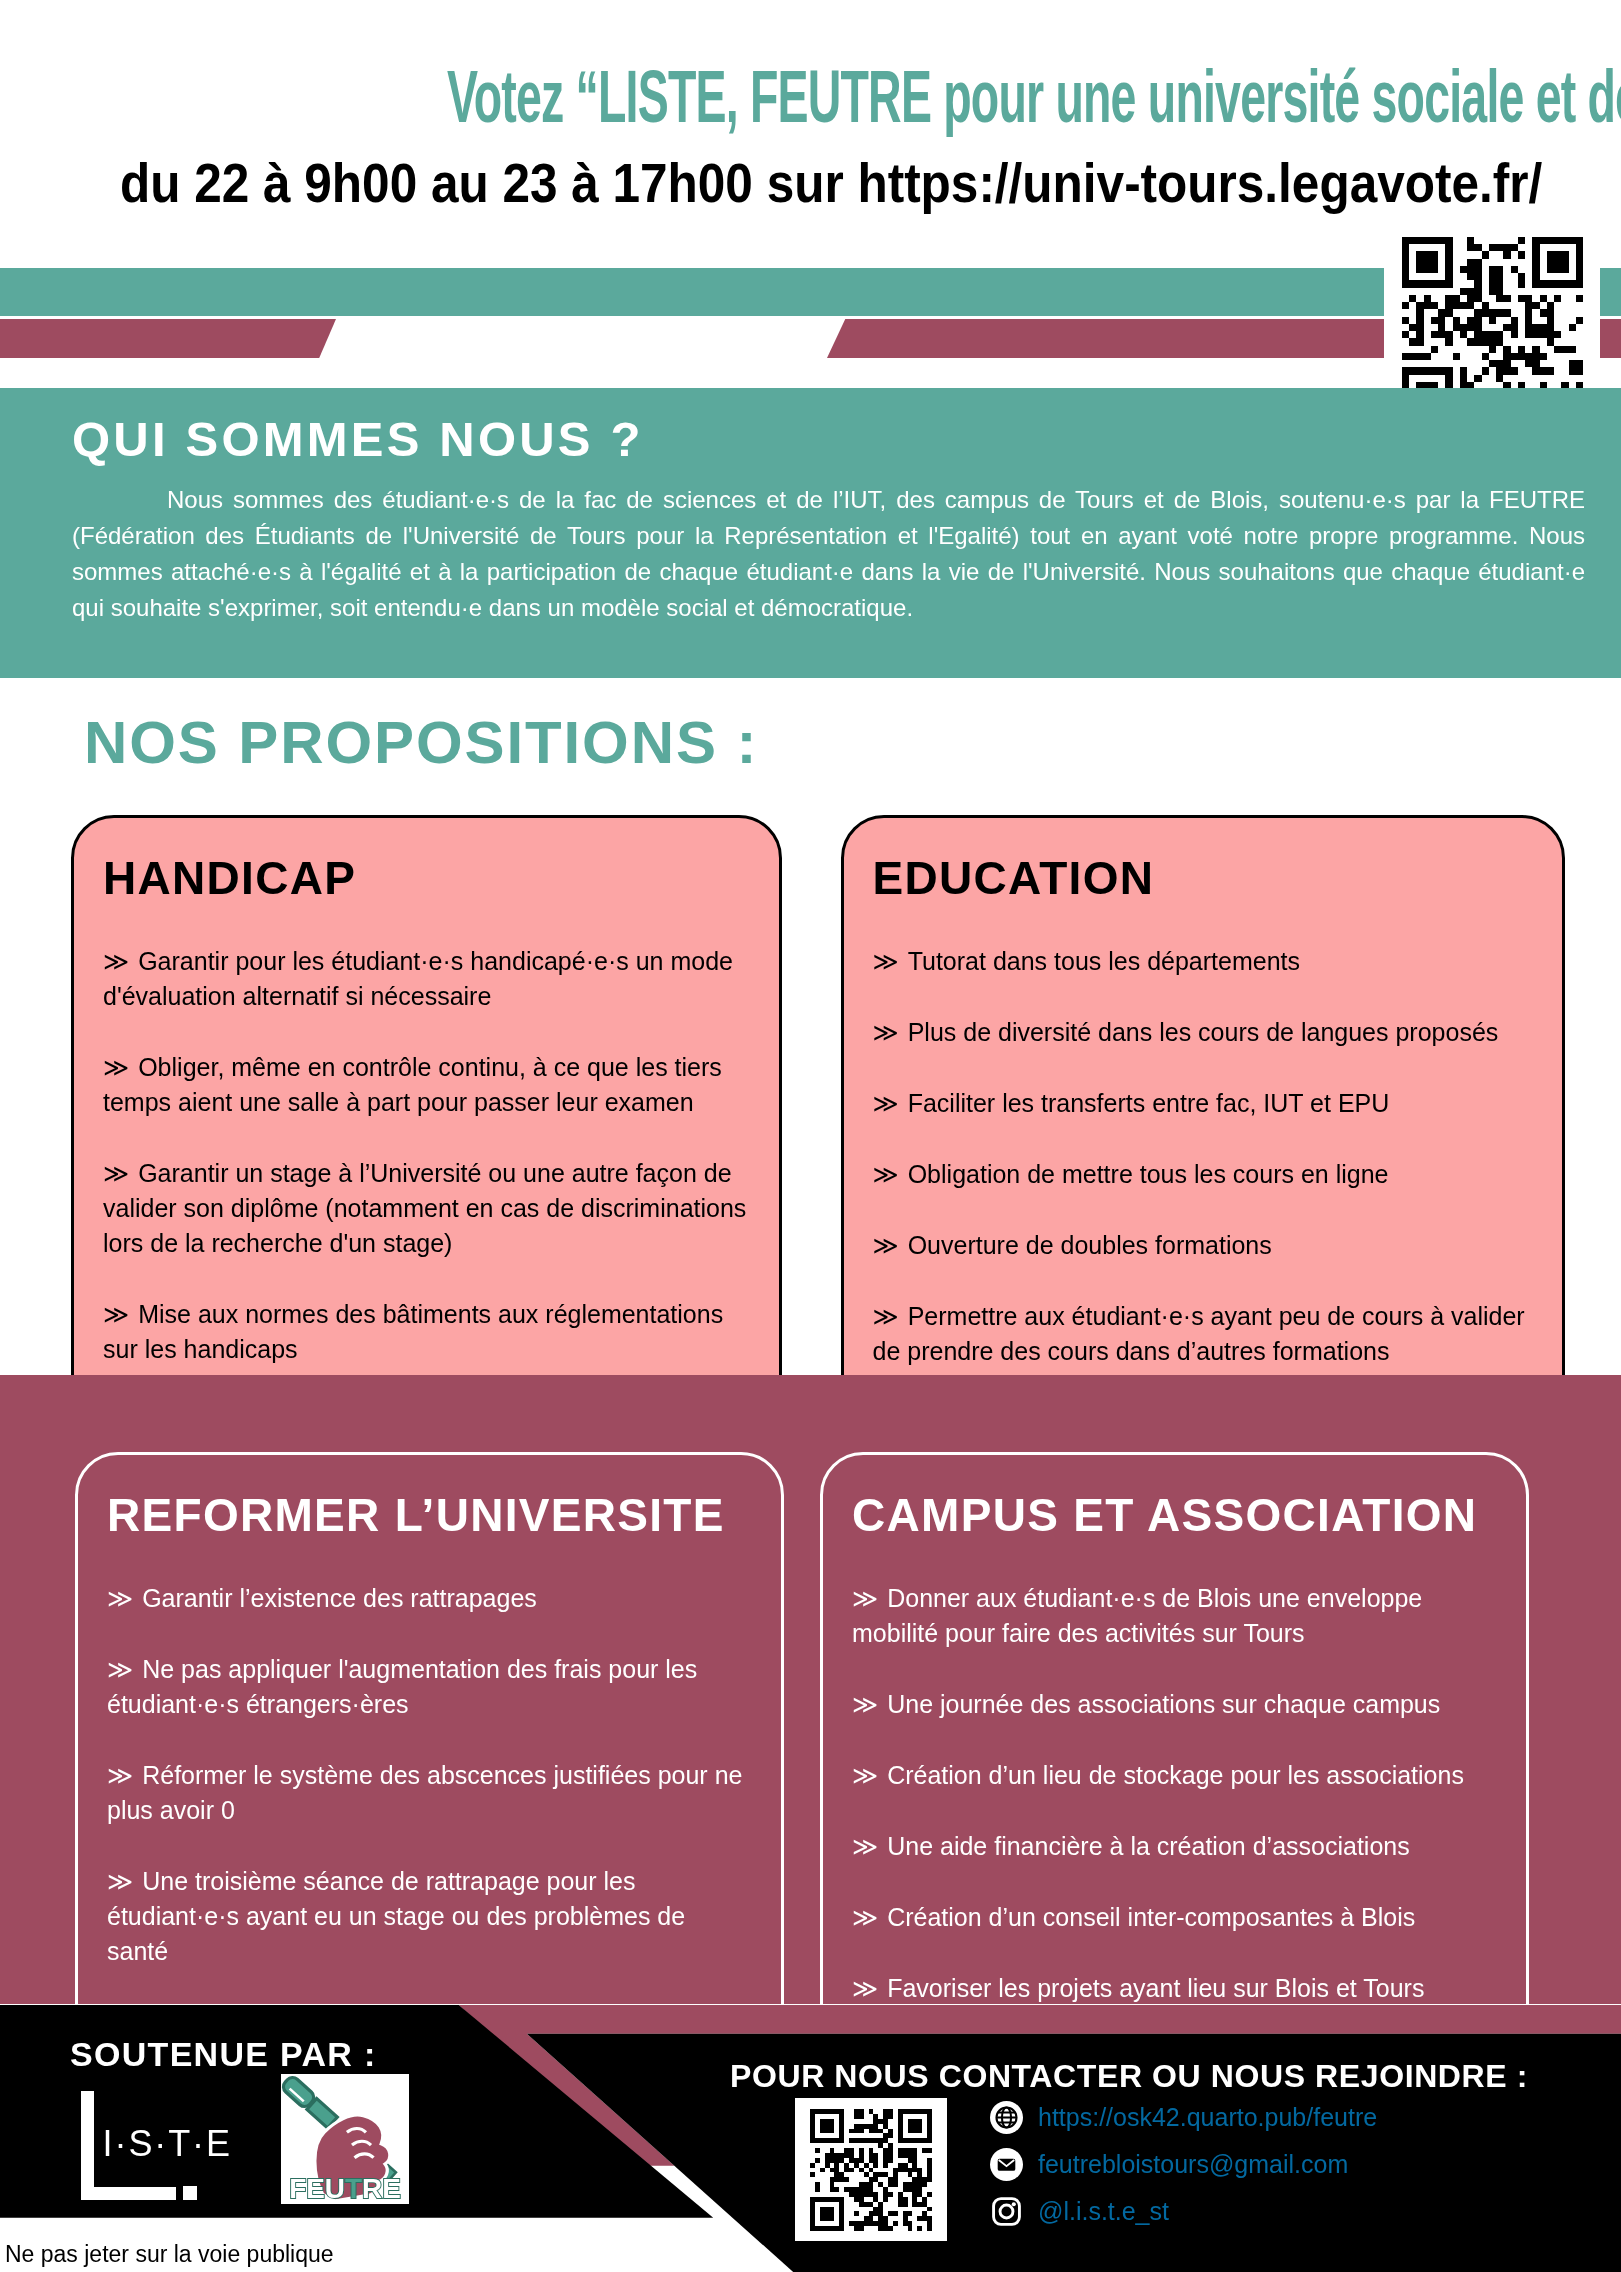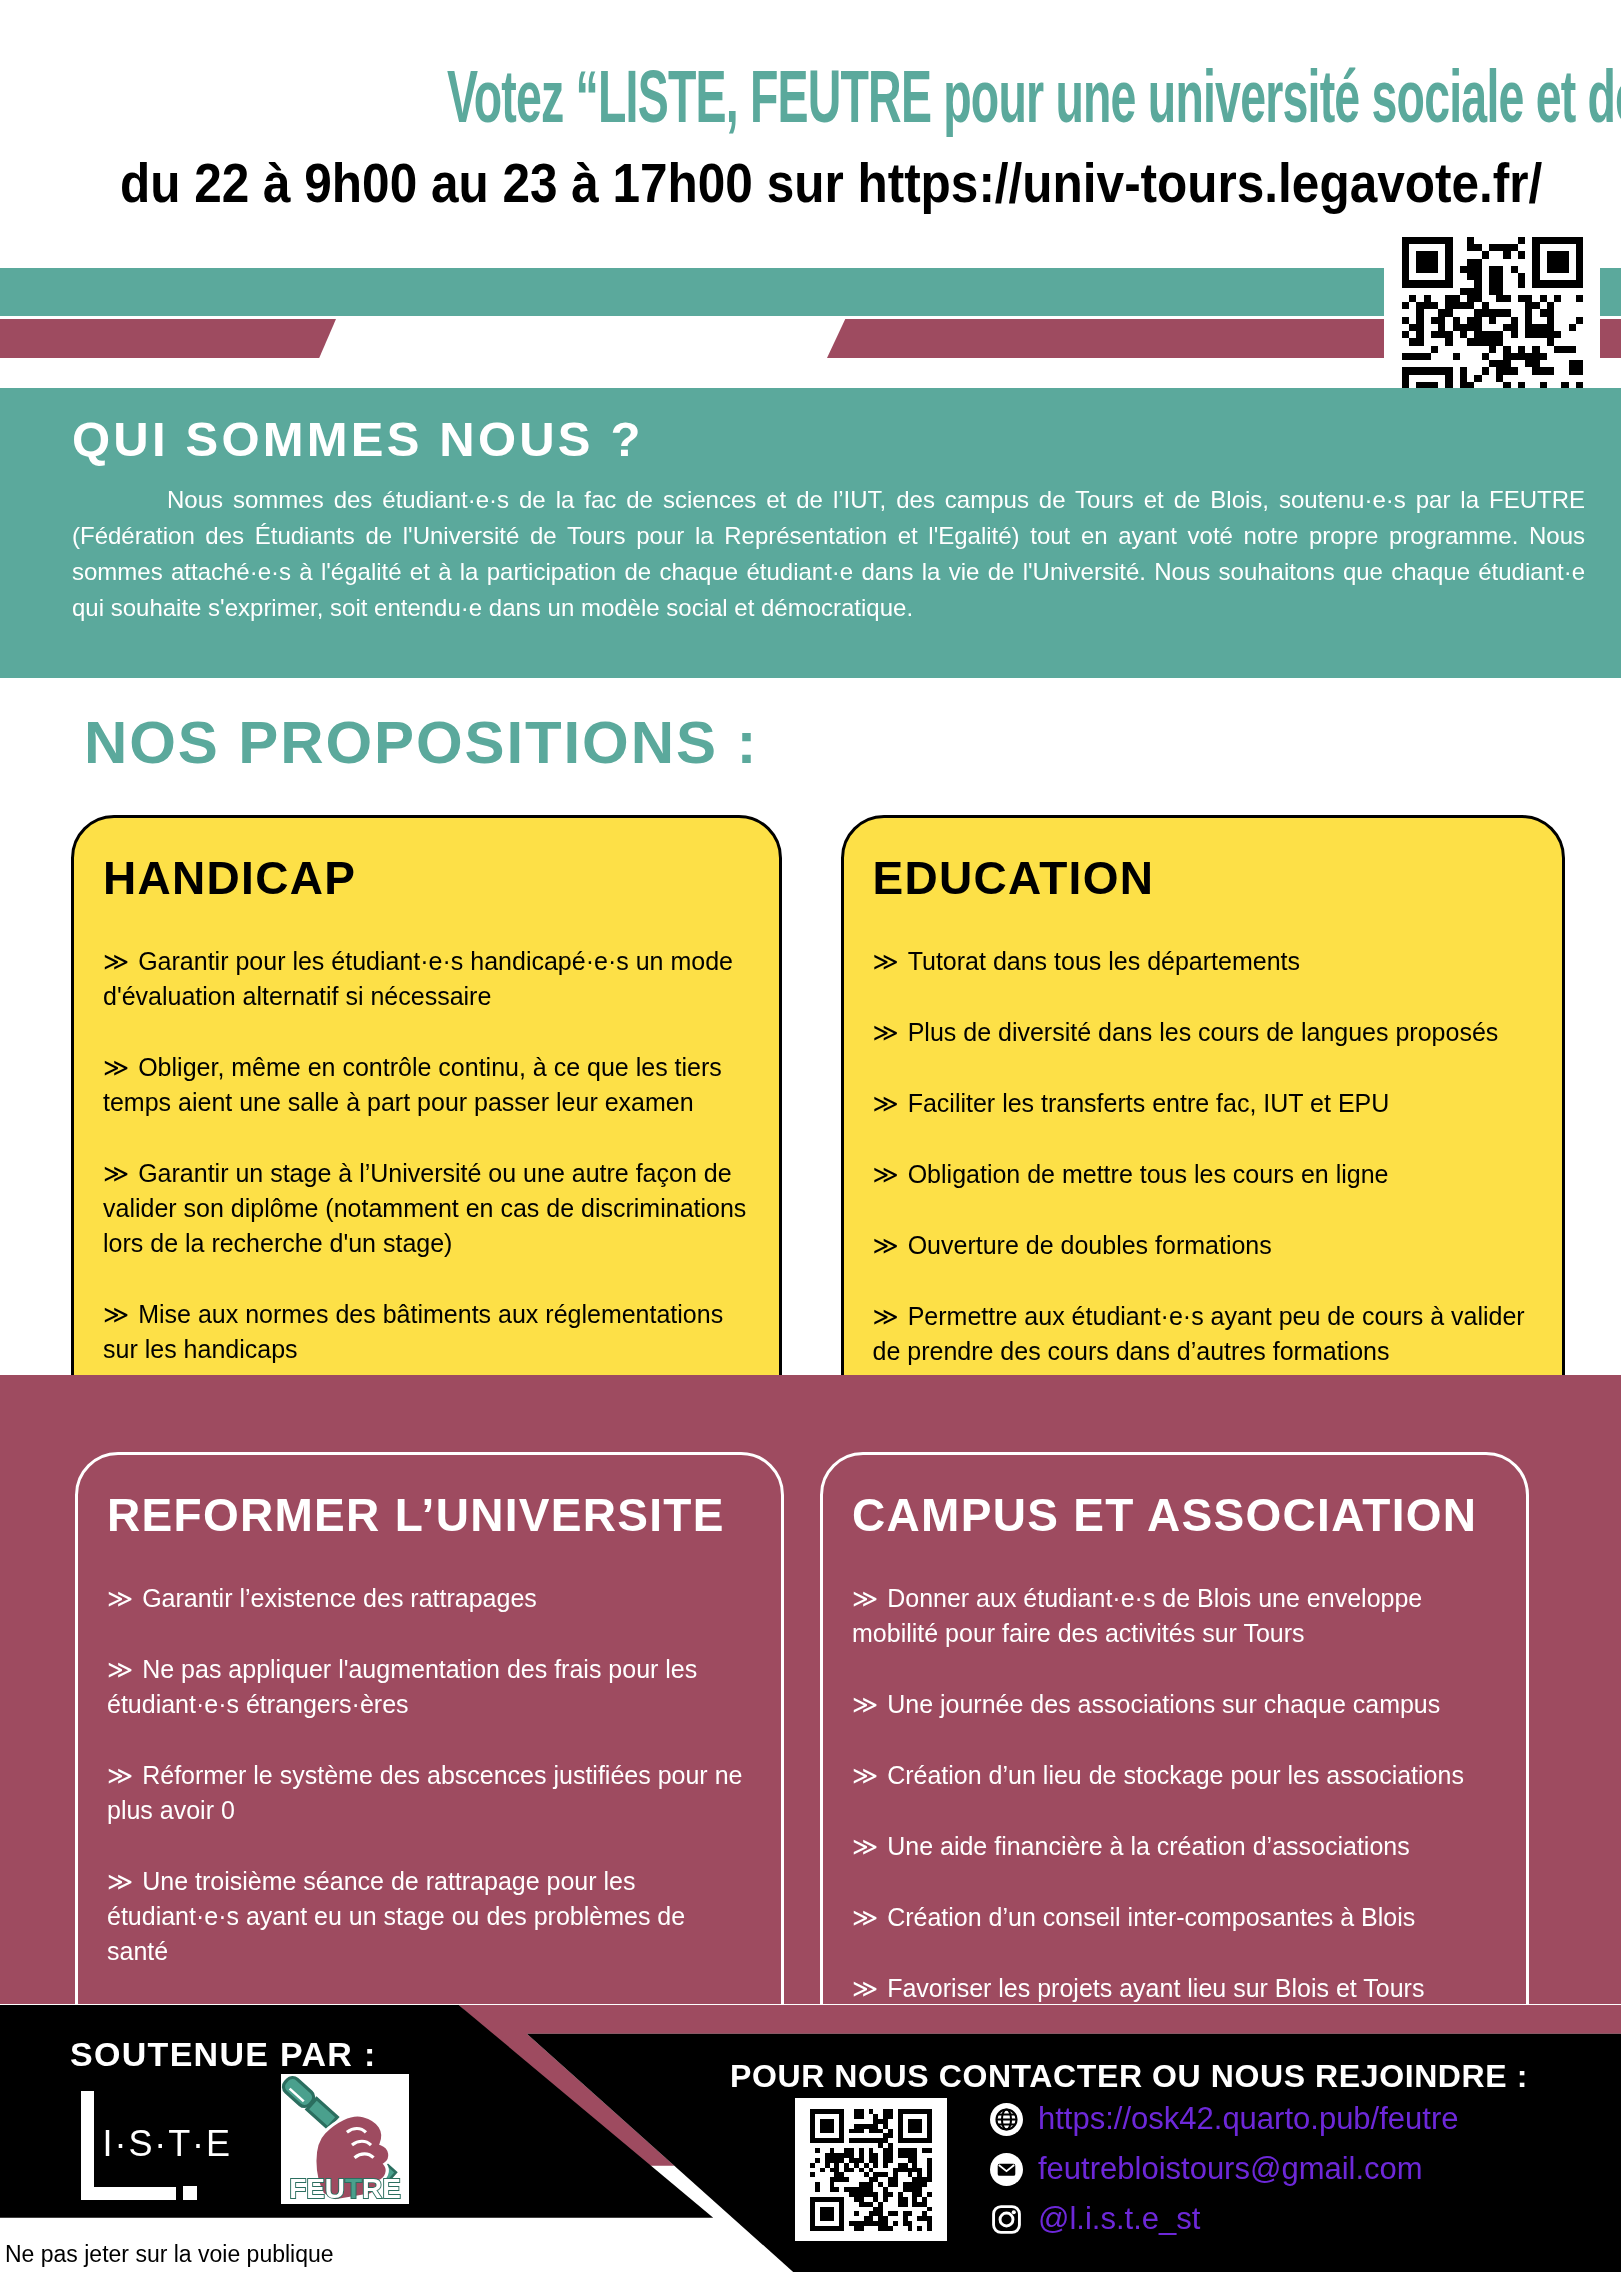--- a/index.html
+++ b/index.html
@@ -41,21 +41,21 @@
          text-align:justify;text-indent:95px}
 
   
   .props-h{position:absolute;left:84px;top:708px;font-size:60px;font-weight:bold;
            color:var(--teal);letter-spacing:1.9px;white-space:nowrap}
   .cards{position:absolute;display:flex}
   .row1{top:815px;left:71px;width:1494px;gap:59px}
   .mzone{position:absolute;top:1375px;left:0;right:0;height:629px;background:var(--maroon)}
   .row2{top:77px;left:75px;width:1474px;gap:36px}
   .card{border-radius:43px;padding:33px 29px 19px}
-  .card.light{background:#fde047;border:3.2px solid #000;color:#000}
+  .card.light{background:#fca5a5;border:3.2px solid #000;color:#000}
   .card.dark{border:3.2px solid #fff;color:#fff}
   .c-handicap{width:711px;min-height:504px}
   .c-education{width:725px;min-height:504px}
   .c-dark{width:709px;min-height:494px}
   .card h3{font-size:46px;font-weight:bold;letter-spacing:1.3px;margin:0 0 39px}
   .card ul{list-style:none}
   .card li{font-size:25px;line-height:35px;margin-bottom:36px}
   .chev{margin-right:9px}
 
   
@@ -70,21 +70,21 @@
   .liste{position:absolute;left:81px;top:86px;width:115px;height:109px}
   .l-stem{position:absolute;left:0;top:0;width:12.7px;height:109px;background:#fff}
   .l-text{position:absolute;left:21.6px;top:32px;font-size:36px;color:#fff;letter-spacing:1.9px}
   .l-bar{position:absolute;left:0;bottom:0;width:95px;height:12.7px;background:#fff}
   .l-dot{position:absolute;left:102px;bottom:0;width:14px;height:14px;background:#fff}
   .feutre{position:absolute;left:281px;top:69px;width:128px;height:130px;background:#fff}
   .feutre svg{display:block;width:100%;height:100%}
   .contact-h{position:absolute;left:730px;top:53px;font-size:32px;font-weight:bold;color:#fff;
              letter-spacing:0.6px;white-space:nowrap}
   .contacts{position:absolute;left:990px;top:96px;list-style:none}
-  .contacts li{display:flex;align-items:center;margin-bottom:14px;color:#6d28d9;font-size:31px}
+  .contacts li{display:flex;align-items:center;margin-bottom:14px;color:#0369a1;font-size:25px}
   .cicon{width:33px;height:33px;margin-right:15px;flex:0 0 33px}
   .cicon svg{display:block;width:100%;height:100%}
   .footnote{position:absolute;left:5px;top:236px;font-size:23px;color:#000;z-index:3}
 </style>
 </head>
 <body>
 
 <div class="poster">
 
   <h1 class="title"><span>Votez “LISTE, FEUTRE pour une université sociale et démocratique”</span></h1>

